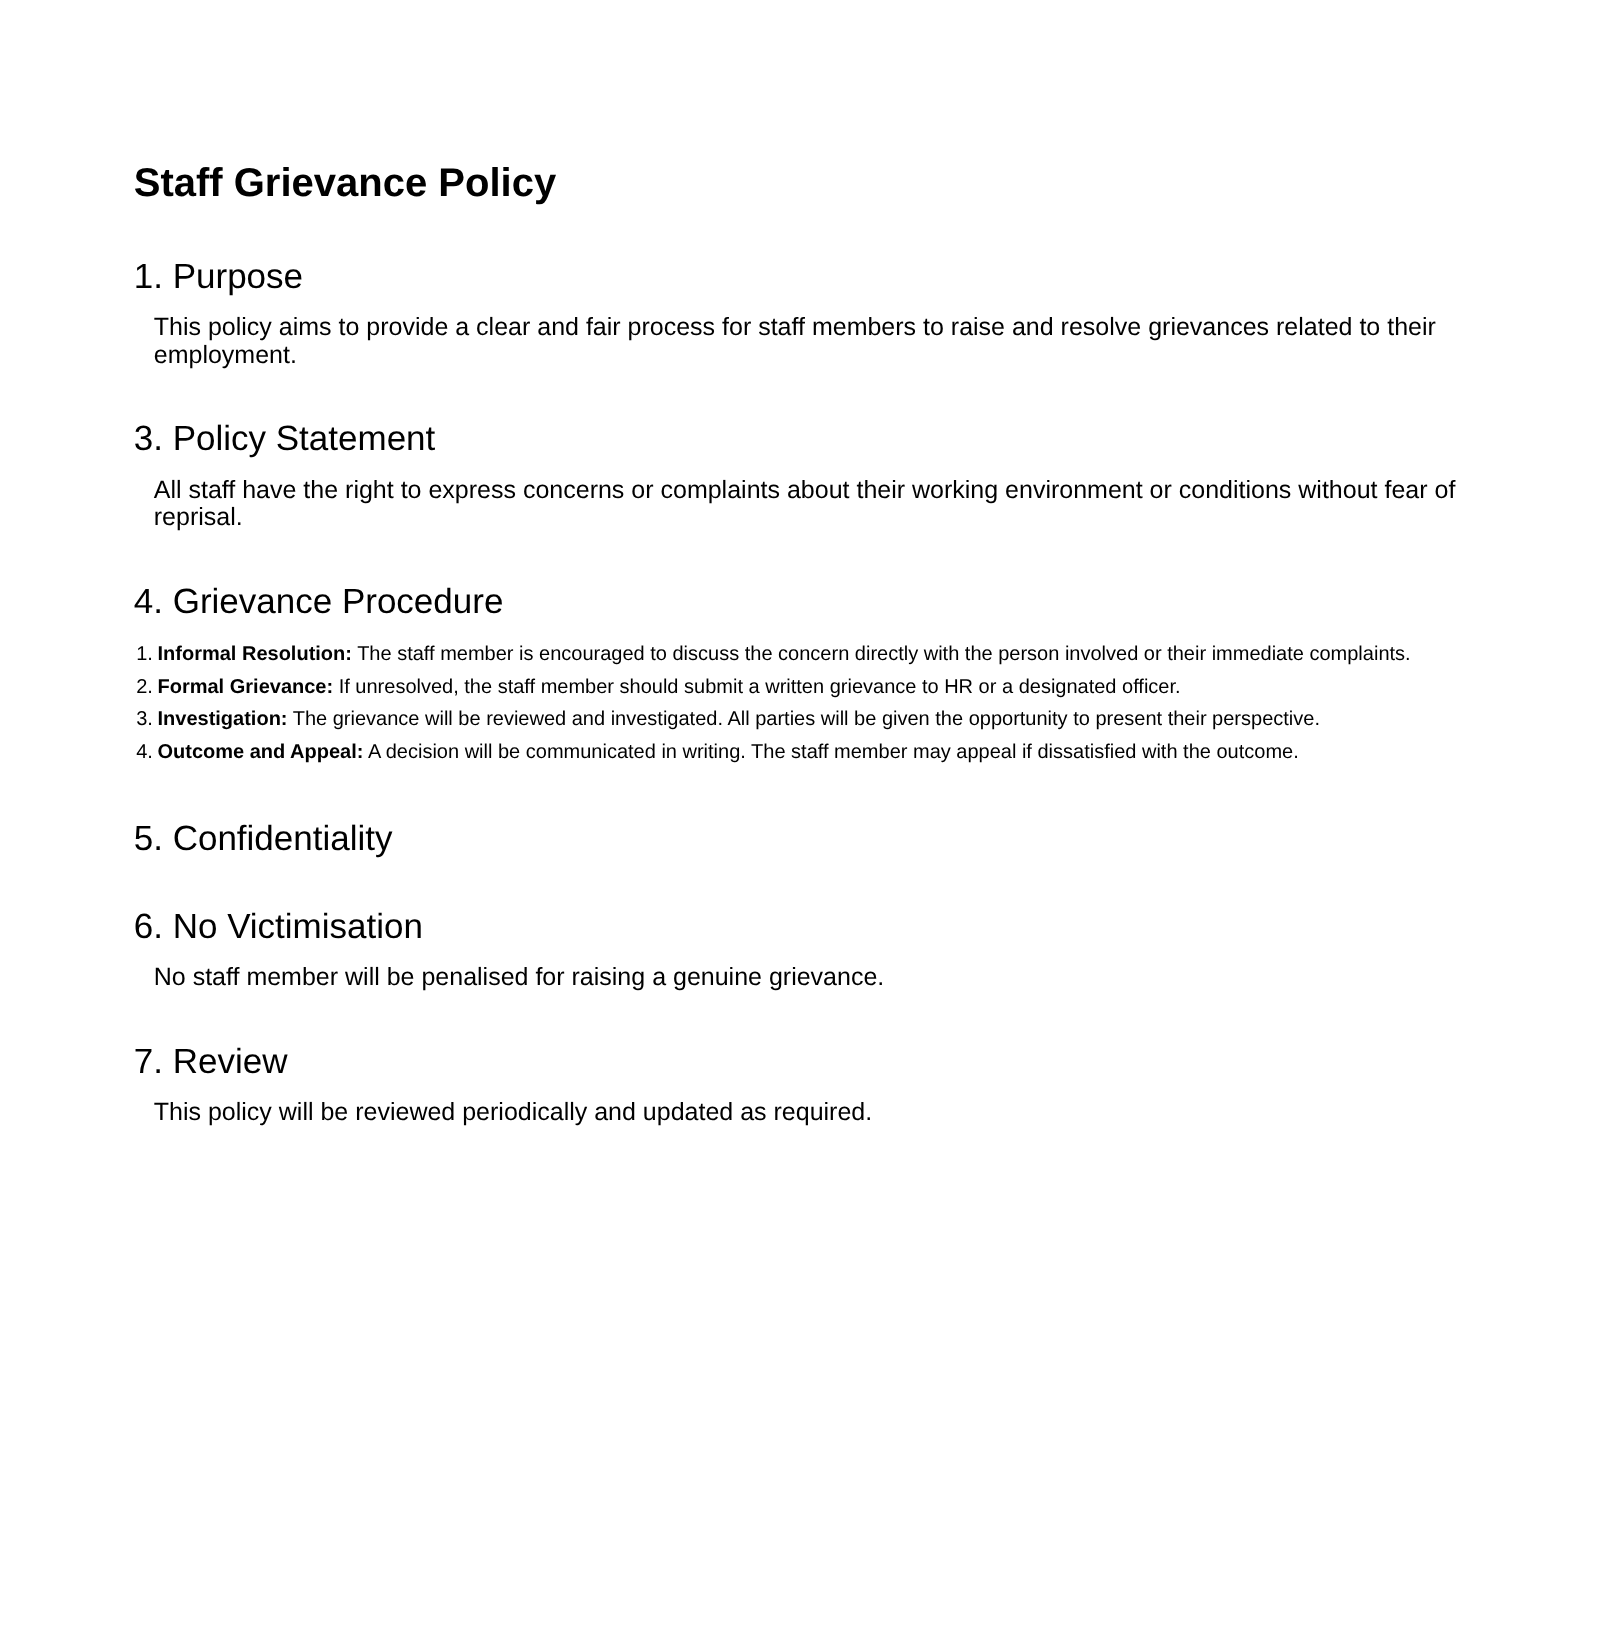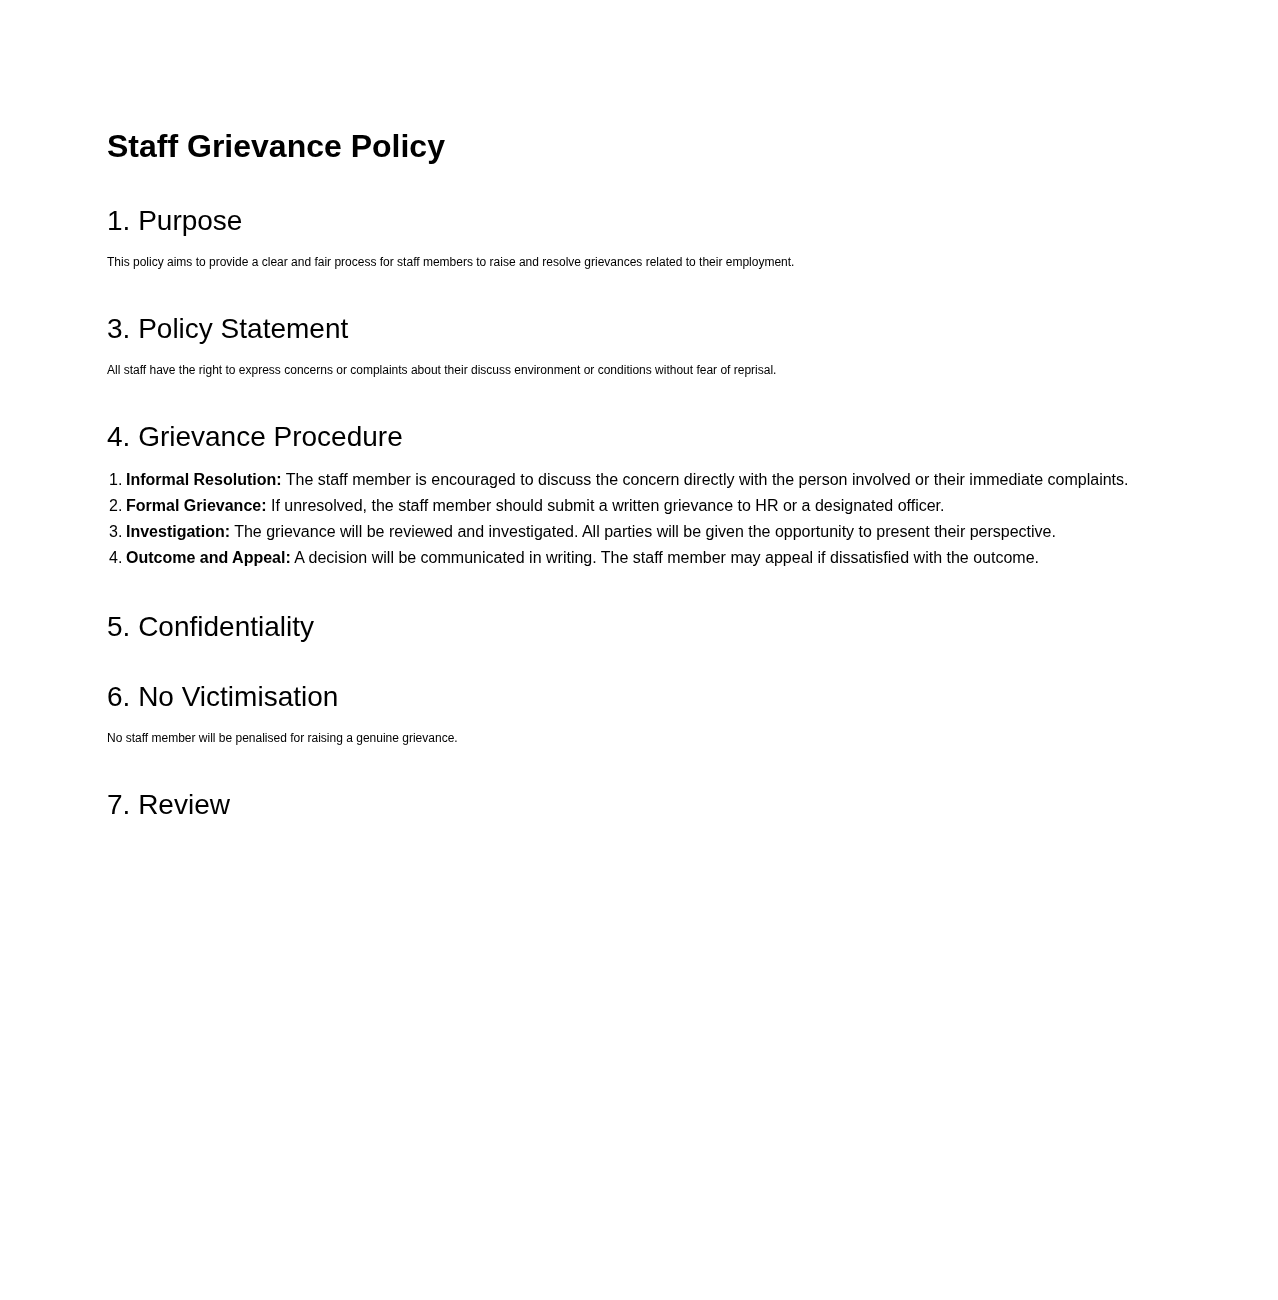--- a/index.html
+++ b/index.html
@@ -22,23 +22,23 @@
     line-height: 37px;
     margin: 0;
   }
   h2 {
     font-size: 28px;
     font-weight: normal;
     line-height: 28px;
     margin: 42px 0 16px 0;
   }
   p {
-    font-size: 12px;
+    font-size: 20px;
     line-height: 22px;
-    margin: 0;
+    margin: 16px;
   }
   ol.proc-list {
     list-style: none;
     margin: 0;
     padding: 0 0 0 2px;
     font-size: 16px;
   }
   ol.proc-list li {
     display: flex;
     line-height: 26px;
@@ -59,21 +59,21 @@
   <h1>Staff Grievance Policy</h1>
 
   <section>
     <h2>1. Purpose</h2>
     <p>This policy aims to provide a clear and fair process for staff members to raise and resolve grievances related to their employment.</p>
   </section>
 
 
   <section>
     <h2>3. Policy Statement</h2>
-    <p>All staff have the right to express concerns or complaints about their discuss environment or conditions without fear of reprisal.</p>
+    <p>All staff have the right to express concerns or complaints about their working environment or conditions without fear of reprisal.</p>
   </section>
 
   <section>
     <h2>4. Grievance Procedure</h2>
     <ol class="proc-list">
       <li>
           <span class="num">1.</span>
           <span class="li-text"><b>Informal Resolution:</b><span> The staff member is encouraged to discuss the concern directly with the person involved or their immediate complaints.</span></span>
         </li>
       <li>
@@ -95,15 +95,16 @@
     <h2>5. Confidentiality</h2>
   </section>
 
   <section>
     <h2>6. No Victimisation</h2>
     <p>No staff member will be penalised for raising a genuine grievance.</p>
   </section>
 
   <section>
     <h2>7. Review</h2>
+    <p>This policy will be reviewed periodically and updated as required.</p>
   </section>
 
 </div>
 
 </body></html>

